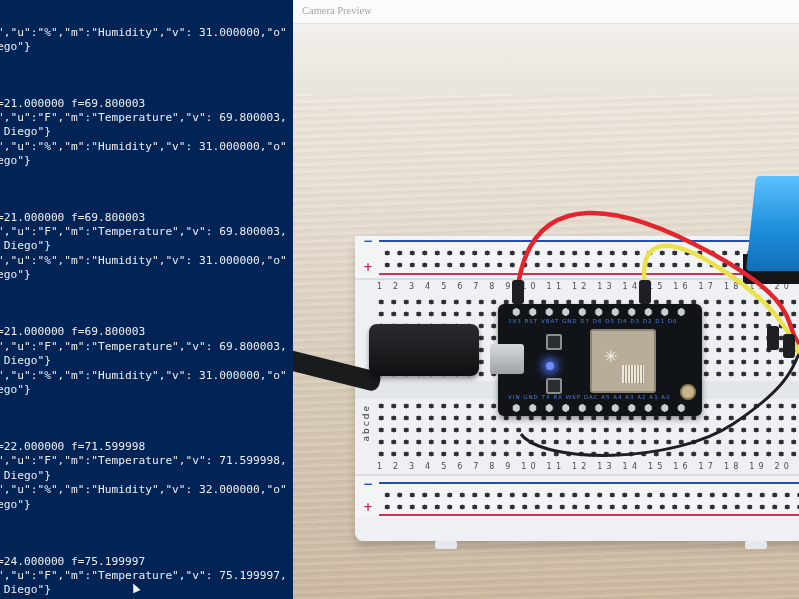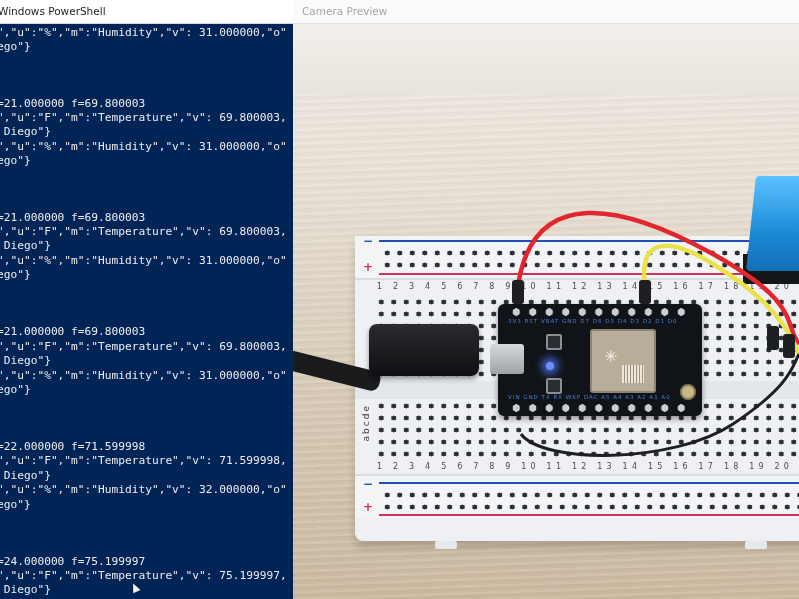--- a/index.html
+++ b/index.html
@@ -9,21 +9,21 @@
     #ps { position:absolute; left:0; top:0; width:293px; height:599px; background:#012456; overflow:hidden; }
     #ps .titlebar { position:absolute; left:0; top:0; width:293px; height:23px; background:#ffffff; border-bottom:1px solid #d8d8d8; }
     #ps .titlebar .title { position:absolute; left:-2px; top:5px; font-family:"DejaVu Sans", sans-serif; font-size:10.5px; color:#1f1f1f; white-space:nowrap; }
     #ps .console { position:absolute; left:0; top:24px; right:0; bottom:0; overflow:hidden; }
     #ps .line { position:absolute; left:-3px; white-space:pre; font-family:"DejaVu Sans Mono", monospace; font-size:11.2px; line-height:14px; color:#eeedf0; letter-spacing:0px; }
     #ps .cursor { position:absolute; left:131px; top:583px; width:0; height:0; border-left:4px solid transparent; border-right:4px solid transparent; border-bottom:9px solid #f2f2f2; transform:rotate(-25deg); }
 
     
     #cam { position:absolute; left:293px; top:0; width:506px; height:599px; overflow:hidden; }
     #cam .titlebar { position:absolute; left:0; top:0; width:506px; height:23px; background:#fbfbfb; border-bottom:1px solid #e2e2e2; z-index:5; }
-    #cam .titlebar .title { position:absolute; left:9px; top:5px; font-size:10.5px; color:#a6a6a6; white-space:nowrap; }
+    #cam .titlebar .title { position:absolute; left:9px; top:5px; font-size:10.5px; color:#a6a6a6; white-space:nowrap;font-family:Liberation Serif, serif; }
     #cam .preview { position:absolute; left:0; top:24px; width:506px; height:575px; overflow:hidden;
       background:
         repeating-linear-gradient(178deg, rgba(255,255,255,0.10) 0px, rgba(255,255,255,0.10) 2px, rgba(0,0,0,0.03) 3px, rgba(0,0,0,0) 7px),
         linear-gradient(180deg, #efebe5 0%, #e7dfd3 30%, #d9ccb9 60%, #cbb9a0 100%);
     }
     .wall { position:absolute; left:0; top:0; width:506px; height:70px; background:linear-gradient(180deg,#f2f0ec,#e9e4dc); }
 
     
     .bb { position:absolute; left:62px; top:212px; width:470px; height:305px; background:#eef0f3; border-radius:8px; box-shadow:0 6px 10px rgba(0,0,0,0.18); }
     .bb-rail { position:absolute; left:0; width:100%; height:42px; background:#f3f4f6; }
@@ -58,23 +58,20 @@
     
     .sensor { position:absolute; left:458px; top:152px; width:70px; height:95px; background:linear-gradient(180deg,#5cc2ff,#1b8ad8 60%,#136fb6); border-radius:4px; transform:skewX(-6deg); }
     .sensor-base { position:absolute; left:450px; top:230px; width:70px; height:30px; background:#14171a; }
 
     svg.wires { position:absolute; left:0; top:0; width:506px; height:575px; pointer-events:none; }
   </style>
 </head>
 <body>
 
 <div id="ps">
-  <div class="titlebar">
-    <span class="title">Windows PowerShell</span>
-  </div>
   <div class="console" id="console">
       <div class="line" style="top: 2px;">","u":"%","m":"Humidity","v": 31.000000,"o"</div>
       <div class="line" style="top: 16px;">ego"}</div>
       <div class="line" style="top: 73px;">=21.000000 f=69.800003</div>
       <div class="line" style="top: 87px;">","u":"F","m":"Temperature","v": 69.800003,</div>
       <div class="line" style="top: 101px;"> Diego"}</div>
       <div class="line" style="top: 116px;">","u":"%","m":"Humidity","v": 31.000000,"o"</div>
       <div class="line" style="top: 130px;">ego"}</div>
       <div class="line" style="top: 187px;">=21.000000 f=69.800003</div>
       <div class="line" style="top: 201px;">","u":"F","m":"Temperature","v": 69.800003,</div>

